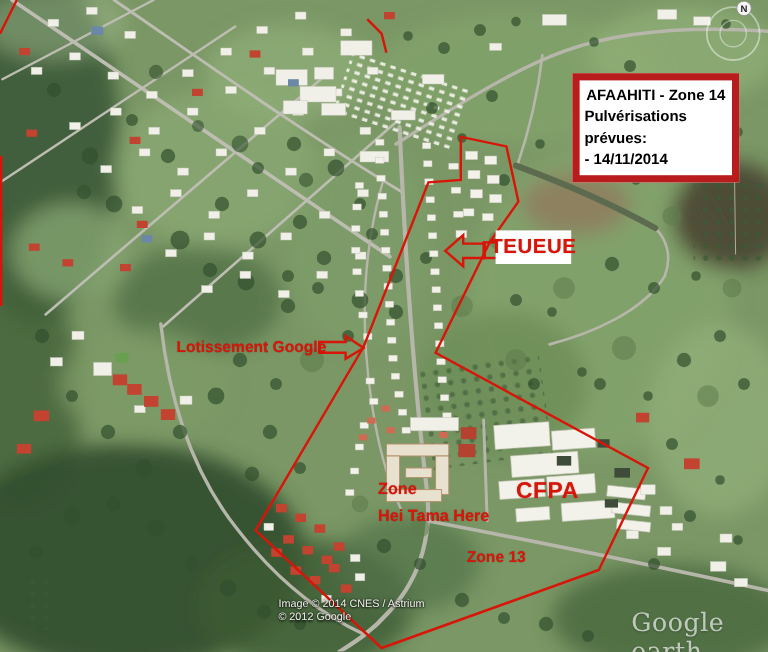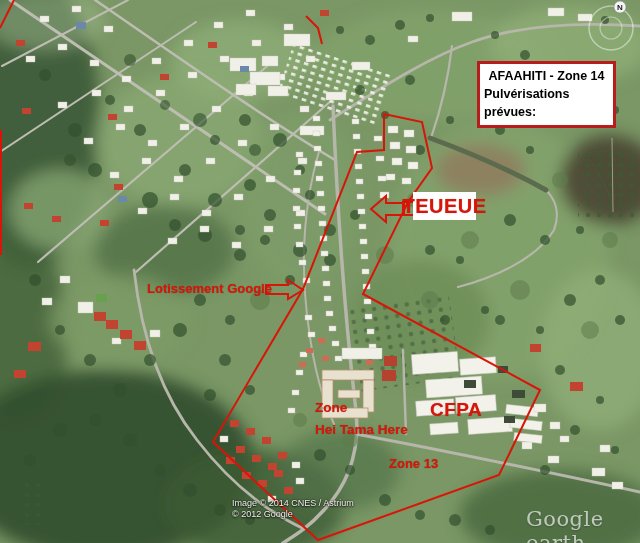--- a/index.html
+++ b/index.html
@@ -17,31 +17,31 @@
   .layer{position:absolute;left:0;top:0;}
   
   .red-stroke{stroke:var(--annotation-red);fill:none;}
   .red-label{
     position:absolute;color:var(--annotation-red);font-weight:bold;
     text-shadow:0 0 1px rgba(100,0,0,.45);white-space:nowrap;
   }
   .lbl-teueue-box{
     left:413px;top:192px;width:63px;height:28px;background:var(--label-box-bg);
     display:flex;align-items:center;justify-content:center;
-    font-size:20px;letter-spacing:.5px;
+    font-size:17px;letter-spacing:.5px;
   }
   .lbl-lotissement{left:147px;top:281px;font-size:13px;}
   .lbl-ecole{left:315px;top:400px;font-size:13.5px;}
   .lbl-ecole .line2{margin-top:7px;}
   .lbl-cfpa{left:430px;top:399px;font-size:19px;letter-spacing:.5px;}
   .lbl-zone{left:389px;top:456px;font-size:13px;}
   
   .info-box{
     position:absolute;left:477px;top:61px;width:139px;background:var(--label-box-bg);
-    border:3px solid #b91c1c;box-sizing:border-box;
+    border:6px solid #b91c1c;box-sizing:border-box;
     color:var(--info-text);font-weight:bold;font-size:12.5px;line-height:18px;
     padding:3px 4px 4px 4px;
   }
   .info-box .title{text-align:center;}
   
   .attribution{
     position:absolute;left:232px;top:498px;width:180px;text-align:left;
     color:#f0f0ea;font-size:9px;line-height:11px;
     text-shadow:0 0 2px #000,0 1px 2px rgba(0,0,0,.8);
   }
@@ -463,20 +463,21 @@
 
     <path class="red-stroke" stroke-width="2" d="M371,209 L386,196 L386,203 L404,203 L404,215 L386,215 L386,222 Z"></path>
     <rect class="red-stroke" stroke-width="2" x="403" y="202" width="13" height="13"></rect>
 
     <path class="red-stroke" stroke-width="2" d="M266,285 L288,285 L288,280 L303,290 L288,299 L288,294 L266,294 Z"></path>
   </svg>
 
   <div class="info-box">
     <div class="title">AFAAHITI - Zone 14</div>
     <div>Pulvérisations prévues:</div>
+    <div>- 14/11/2014</div>
   </div>
 
   <div class="red-label lbl-teueue-box">TEUEUE</div>
 
   <div class="red-label lbl-lotissement">Lotissement Google</div>
 
   <div class="red-label lbl-ecole">
     <div>Zone</div>
     <div class="line2">Hei Tama Here</div>
   </div>

